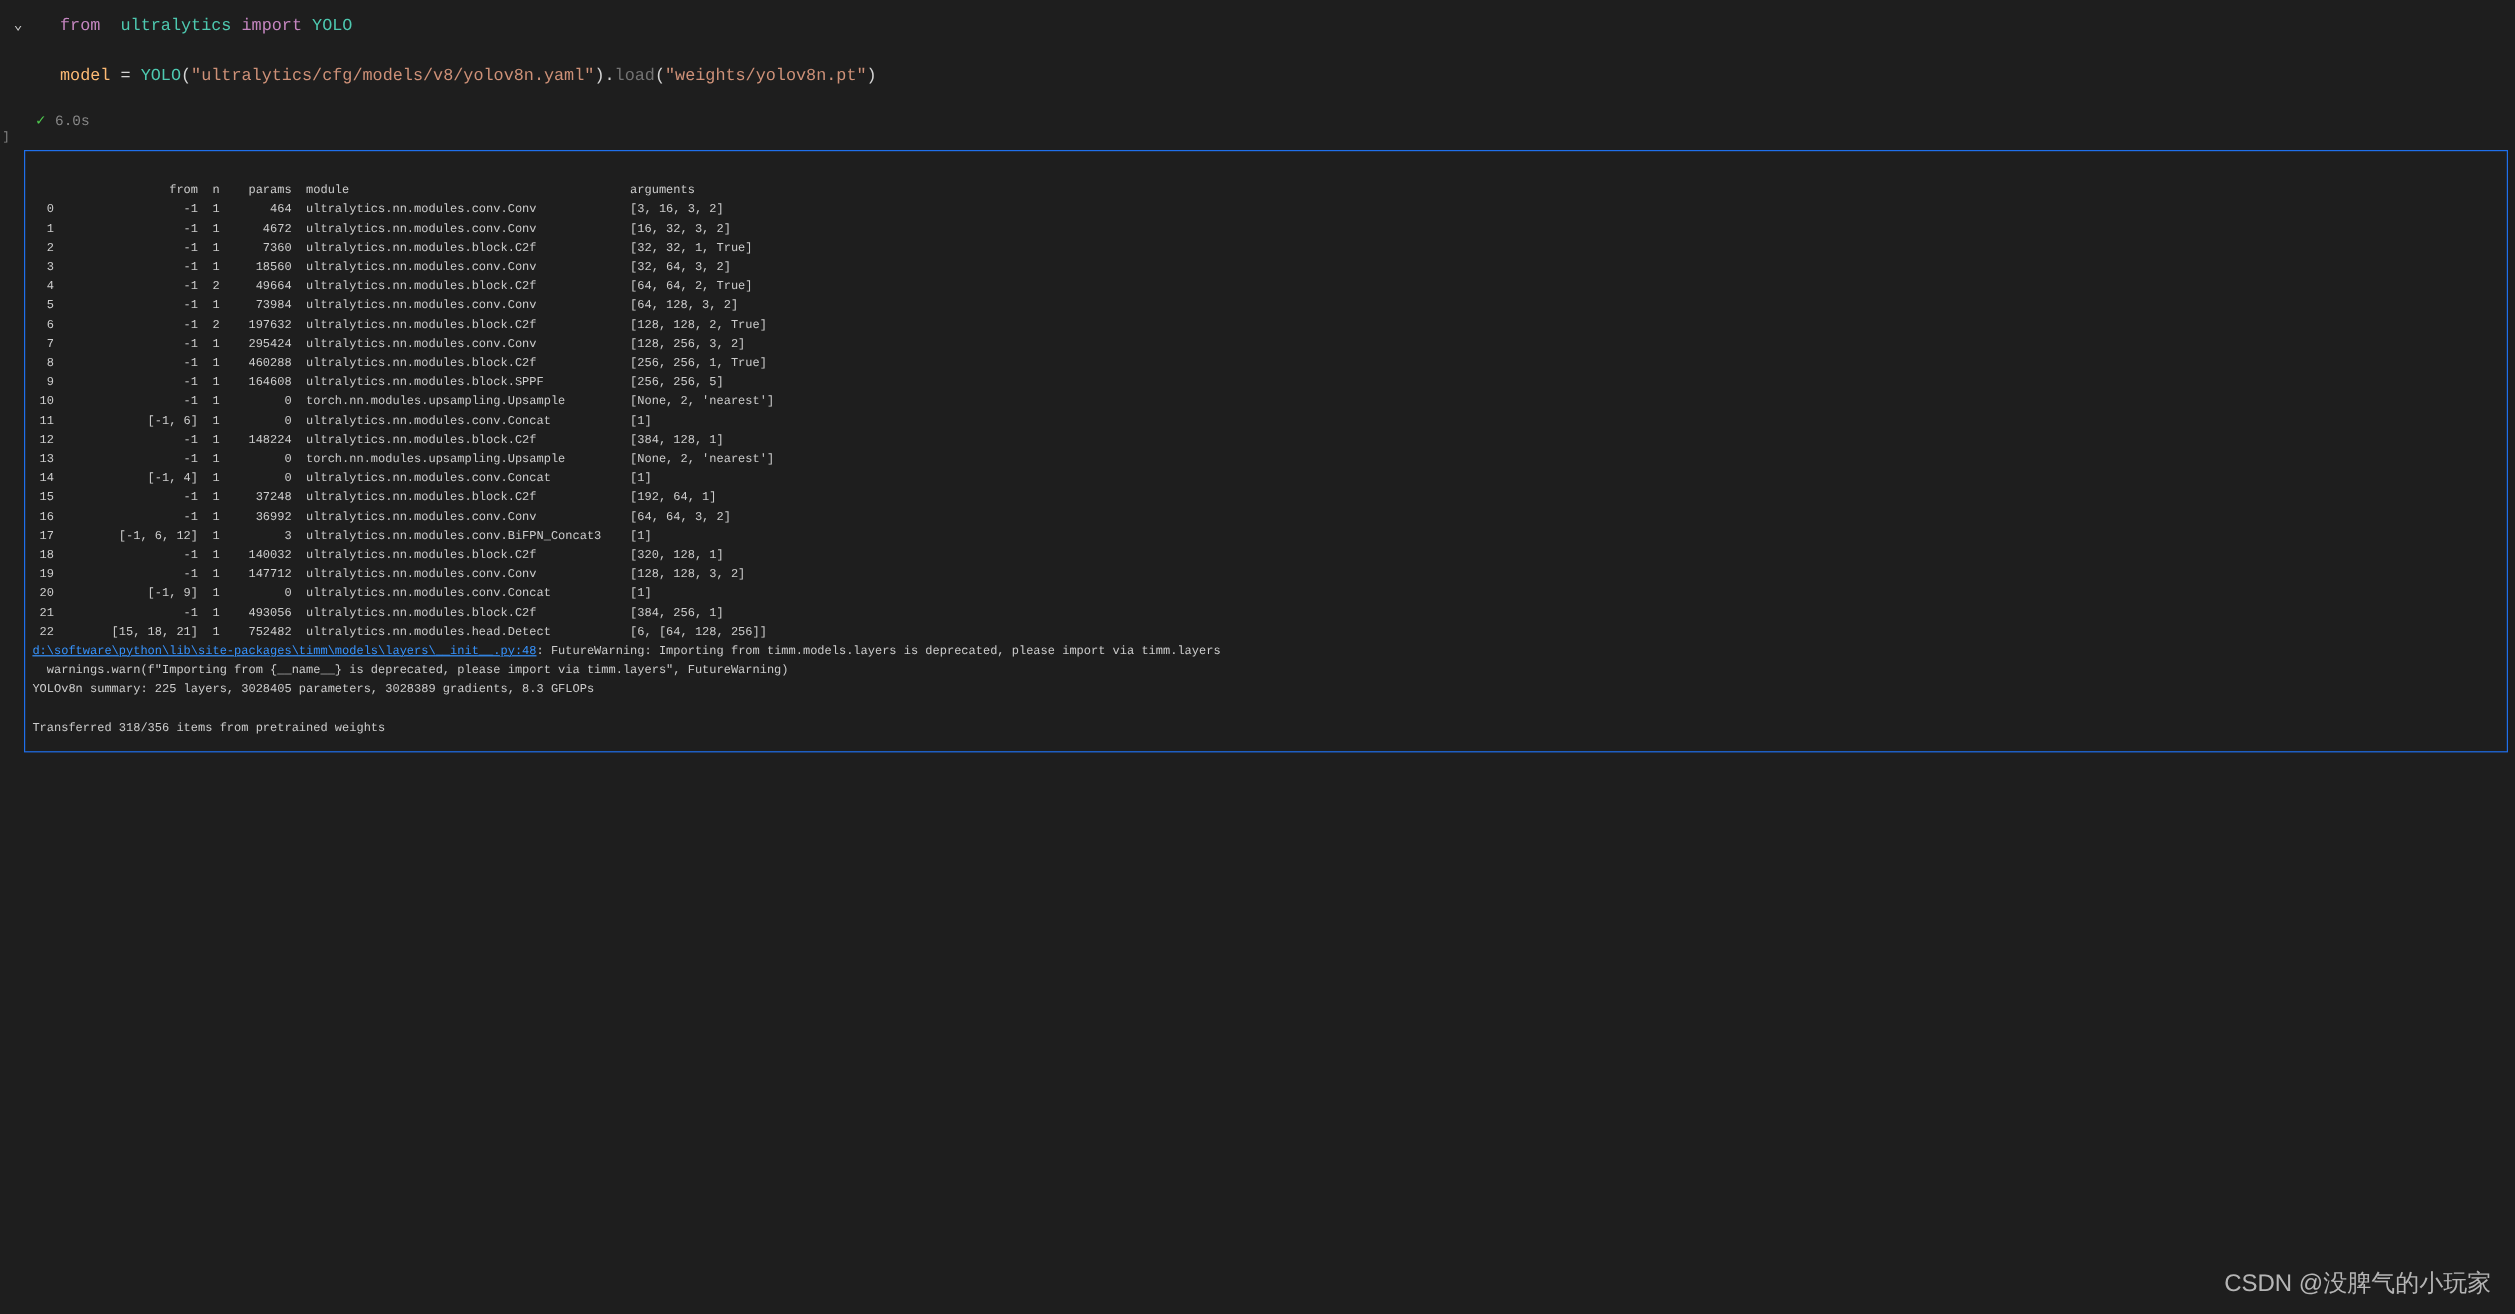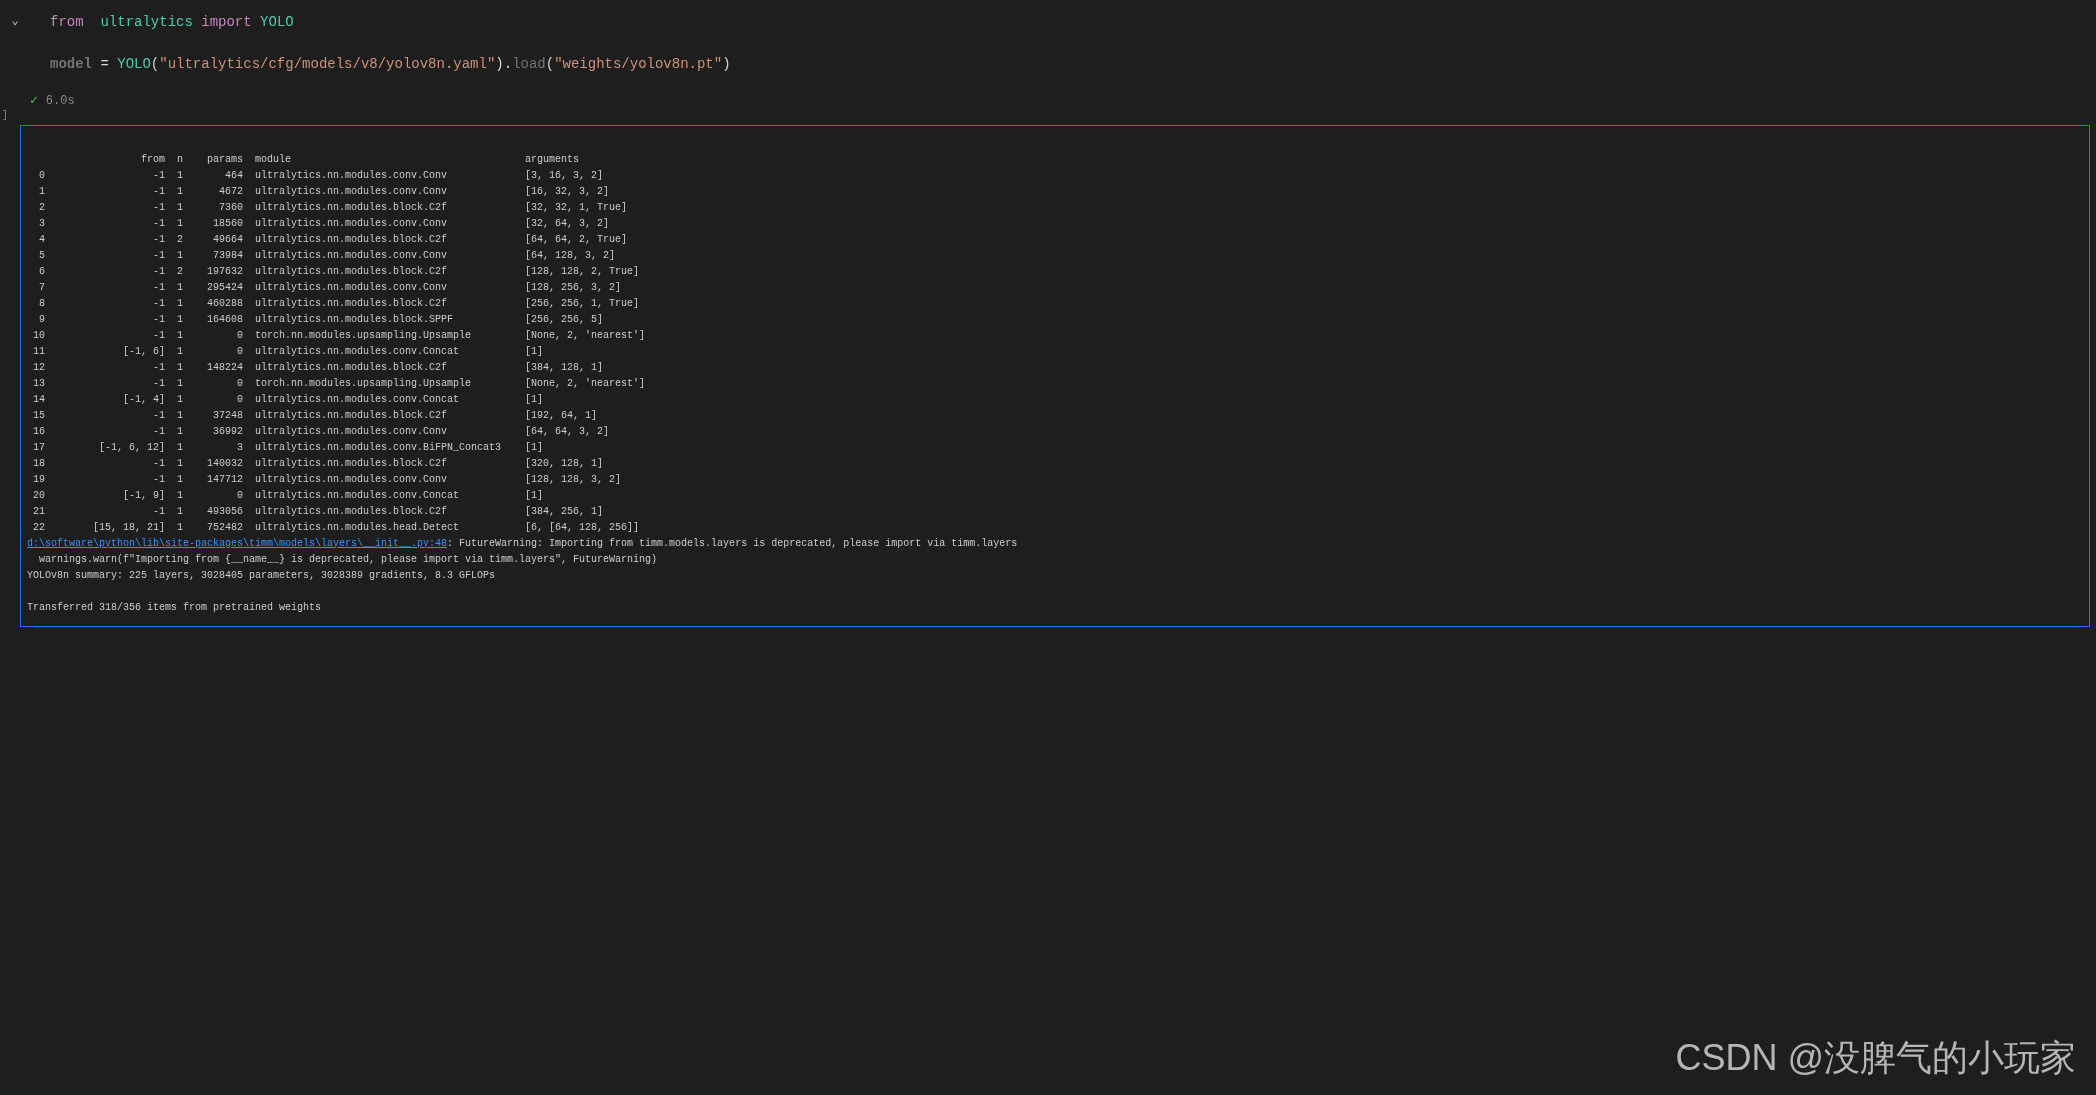--- a/index.html
+++ b/index.html
@@ -30,21 +30,21 @@
   }
   .cell-content {
     flex: 1;
     padding: 8px 16px 8px 20px;
   }
   .code-line { white-space: pre; }
   .kw-pink { color: #c586c0; }
   .kw-cyan { color: #4ec9b0; }
   .fn-yellow { color: #737373; }
   .str-orange { color: #ce9178; }
-  .var-blue { color: #737373; font-weight: bold; }
+  .var-blue { color: #fdba74; }
   .op { color: #d4d4d4; }
   .execution-status {
     display: flex;
     align-items: center;
     gap: 8px;
     padding: 4px 0 4px 30px;
     color: #888;
     font-size: 12px;
   }
   .check-icon { color: #4ec94e; font-size: 13px; }
@@ -65,21 +65,21 @@
   .file-link {
     color: #3794ff;
     text-decoration: underline;
     cursor: pointer;
   }
   .watermark {
     position: fixed;
     bottom: 10px;
     right: 20px;
     color: #d0d0d0;
-    font-size: 36px;
+    font-size: 20px;
     font-family: Arial, sans-serif;
     opacity: 0.85;
     pointer-events: none;
   }
   .cell-marker {
     position: absolute;
     left: 2px;
     font-size: 10px;
     color: #888;
   }

